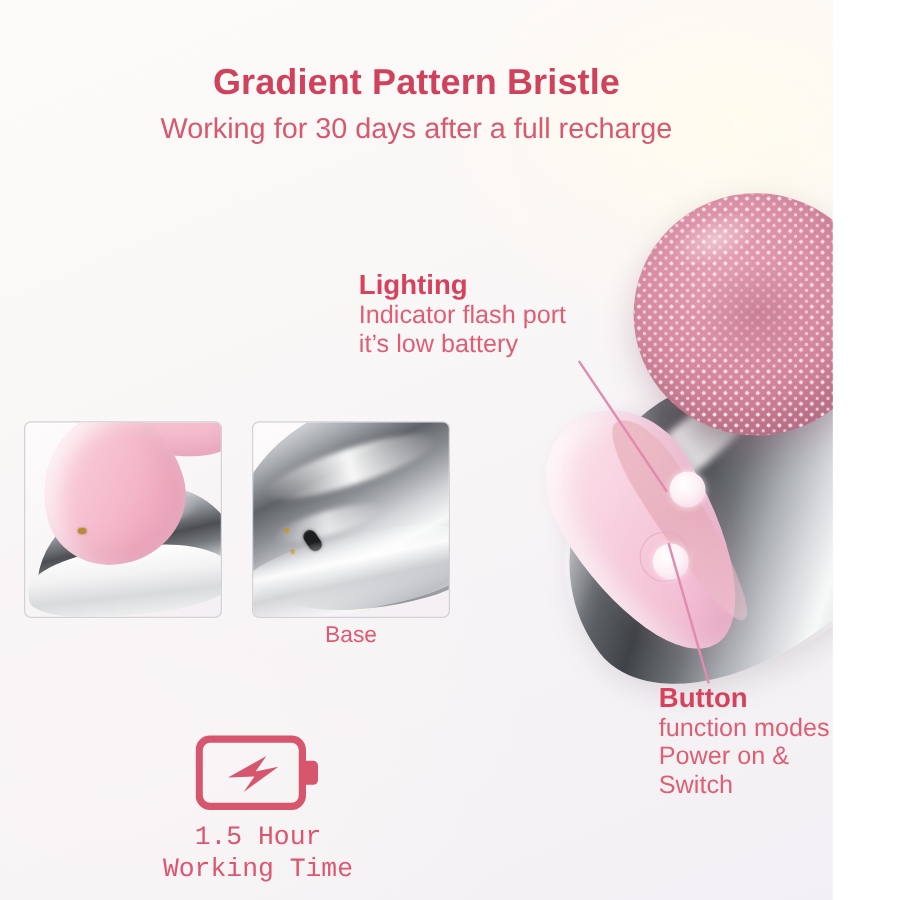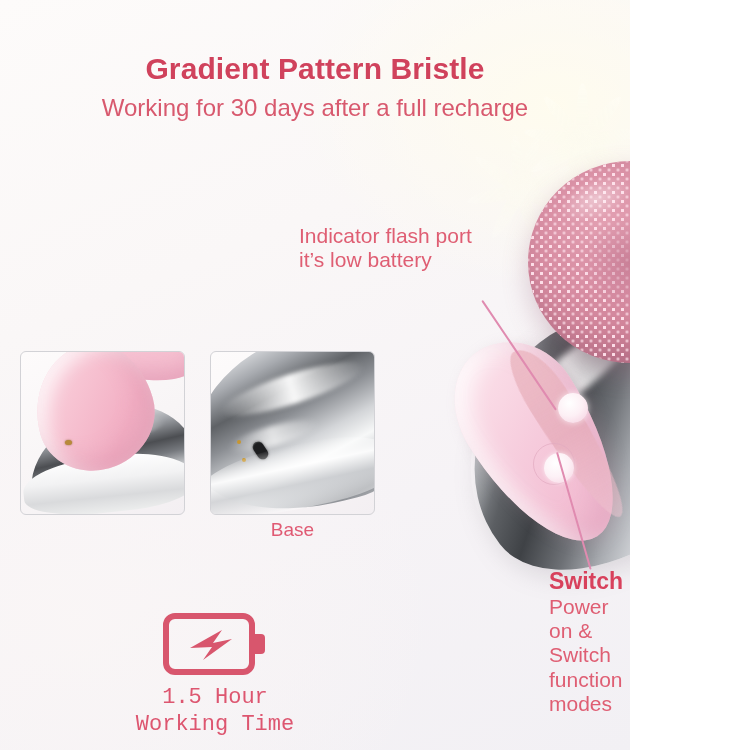--- a/index.html
+++ b/index.html
@@ -4,21 +4,21 @@
 <style>
   * { margin:0; padding:0; box-sizing:border-box; }
 
   html, body {
     width:750px; height:750px;
     font-family:"Liberation Sans", sans-serif;
   }
 
   #page {
     position:relative;
-    width:630px; height:750px;
+    width:694px; height:750px;
     overflow:hidden;
     background:
       radial-gradient(ellipse 420px 300px at 88% 14%, rgba(255,252,238,0.95) 0%, rgba(250,248,245,0) 62%),
       radial-gradient(ellipse 520px 420px at 12% 82%, rgba(250,246,246,0.9) 0%, rgba(248,246,248,0) 70%),
       linear-gradient(158deg, #fdfbfa 0%, #faf7f7 34%, #f6f3f6 66%, #f2f0f4 100%);
   }
 
   
   .bg-flower {
     position:absolute;
@@ -352,28 +352,29 @@
       <div class="brush-swirl"></div>
       <div class="brush-edge"></div>
       <div class="brush-hl"></div>
     </div>
   </div>
 
   <div class="leader" style="left:483px; top:300px; width:132px; transform:rotate(56deg);"></div>
   <div class="leader" style="left:558px; top:452px; width:122px; transform:rotate(74deg);"></div>
 
   <div class="annot" id="annot-lighting">
+    <div class="head">Lighting</div>
     <div class="body">Indicator flash port</div>
     <div class="body">it’s low battery</div>
   </div>
 
   <div class="annot" id="annot-button">
-    <div class="head">Switch</div>
+    <div class="head">Button</div>
+    <div class="body">function modes</div>
     <div class="body">Power on &amp; Switch</div>
-    <div class="body">function modes</div>
   </div>
 
   <div class="thumb-card" id="thumb-charging">
     <div class="t1-chrome"></div>
     <div class="t1-chrome-lip"></div>
     <div class="t1-chrome-hl"></div>
     <div class="t1-pink-arm"></div>
     <div class="t1-pink-body"></div>
     <div class="t1-dot"></div>
   </div>

